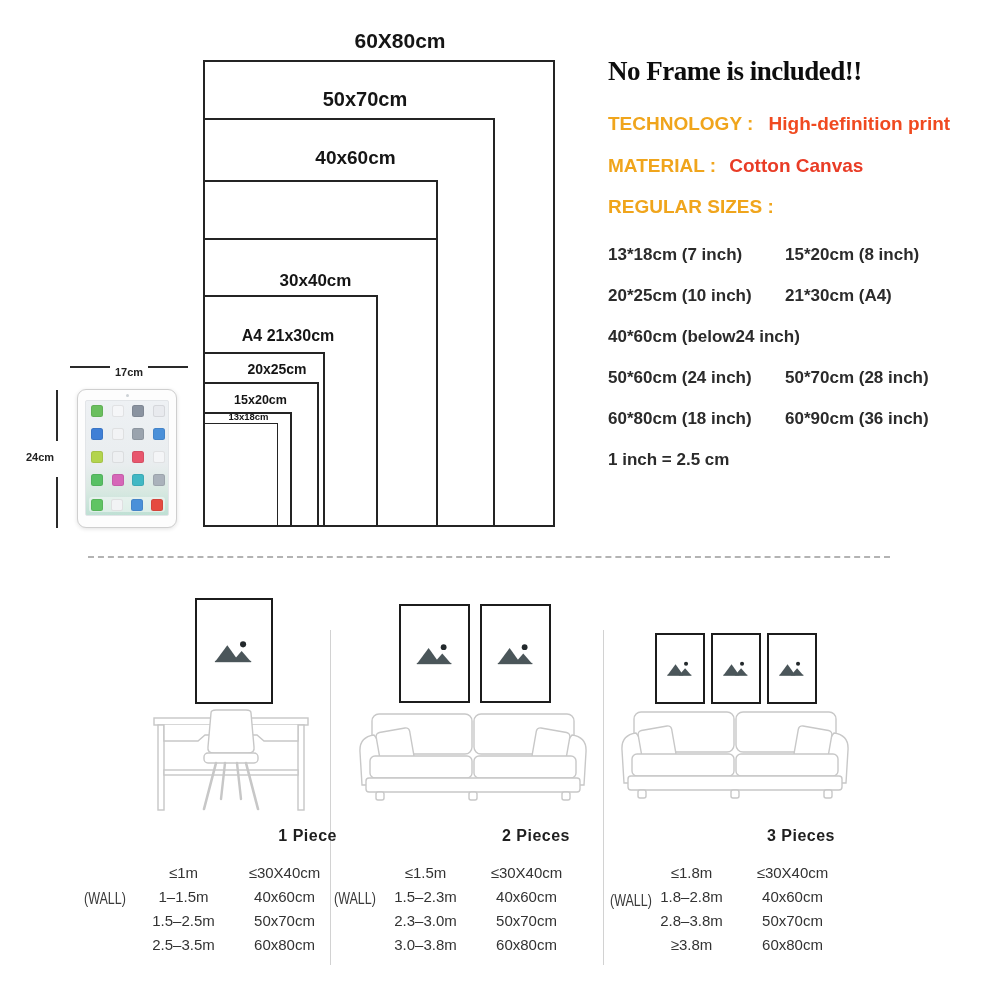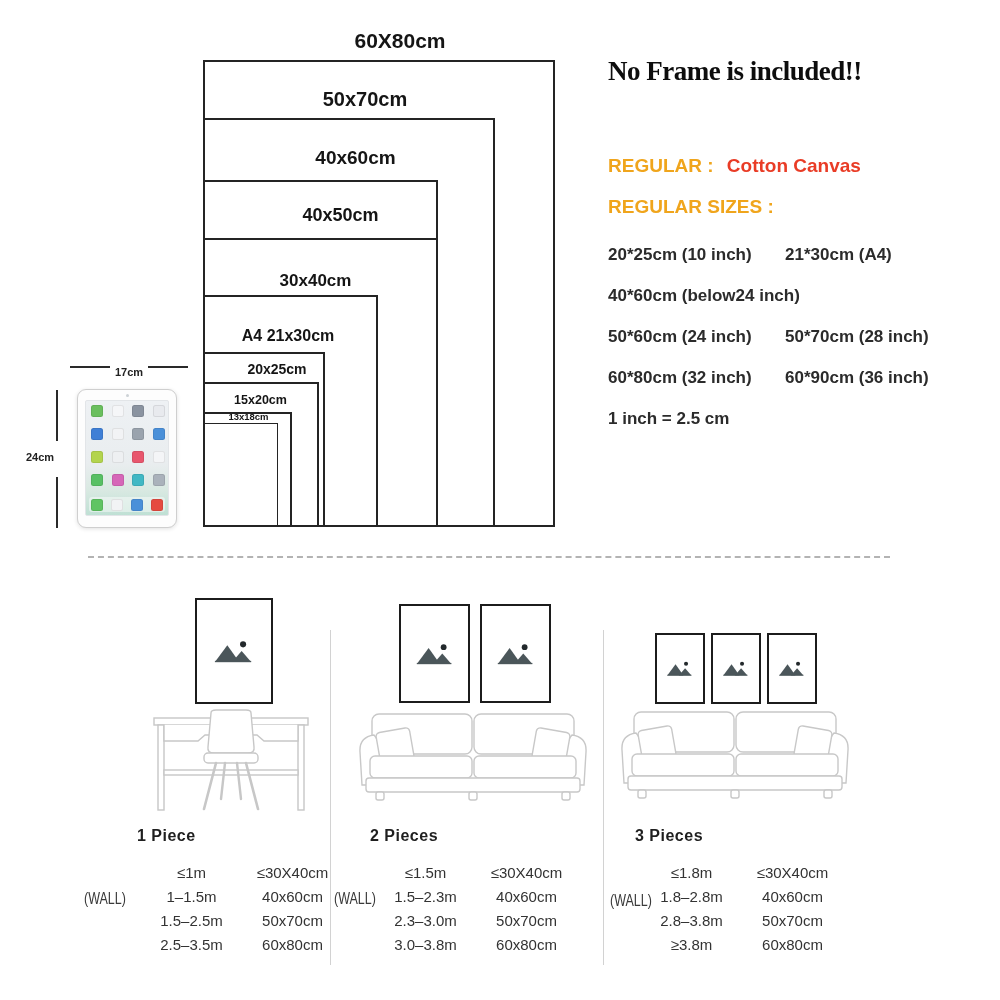--- a/index.html
+++ b/index.html
@@ -26,21 +26,21 @@
   .redval1{color:#f04a20;}
   .redval2{color:#e93c26;}
   .size-list{position:absolute;left:608px;top:243px;display:flex;flex-direction:column;gap:17px;}
   .size-row{display:flex;font-weight:bold;color:#2b2b2b;font-size:17px;height:24px;align-items:center;white-space:nowrap;}
   .size-row .c1{width:177px;}
   
   .dash-divider{position:absolute;left:88px;top:556px;width:802px;border-top:2px dashed #b3b3b3;}
   .v-divider{position:absolute;top:630px;width:1px;height:335px;background:#d2d2d2;}
   
   .art-frame{position:absolute;background:#fff;border:2.5px solid #1c1c1c;box-sizing:border-box;display:flex;align-items:center;justify-content:center;}
-  .pieces-label{position:absolute;top:827px;width:200px;text-align:left;font-size:16px;font-weight:bold;color:#1f1f1f;letter-spacing:0.5px;}
+  .pieces-label{position:absolute;top:827px;width:200px;text-align:right;font-size:16px;font-weight:bold;color:#1f1f1f;letter-spacing:0.5px;}
   .panel-table{position:absolute;top:860px;display:flex;flex-direction:column;}
   .tbl-row{display:flex;gap:6px;height:24px;align-items:center;}
   .tbl-row span{width:95px;text-align:center;font-size:15px;color:#333;white-space:nowrap;}
   .wall-lbl{position:absolute;font-size:16px;color:#3a3a3a;transform:scaleX(0.78);transform-origin:left center;white-space:nowrap;}
   .sketch-svg{position:absolute;overflow:visible;}
 </style>
 </head>
 <body>
 
 <div id="stage">
@@ -51,21 +51,20 @@
   <div class="rect-outline" style="left:203px;top:238px;width:235px;height:289px;"></div>
   <div class="rect-outline" style="left:203px;top:295px;width:175px;height:232px;"></div>
   <div class="rect-outline" style="left:203px;top:352px;width:122px;height:175px;"></div>
   <div class="rect-outline" style="left:203px;top:382px;width:116px;height:145px;"></div>
   <div class="rect-outline" style="left:203px;top:412px;width:89px;height:115px;"></div>
   <div class="rect-outline" style="left:203px;top:423px;width:75px;height:104px;border-width:1.5px;"></div>
 
   <div class="rect-label" style="left:224px;top:29px;width:352px;font-size:21px;">60X80cm</div>
   <div class="rect-label" style="left:219px;top:88px;width:292px;font-size:20px;">50x70cm</div>
   <div class="rect-label" style="left:238px;top:148px;width:235px;font-size:19px;">40x60cm</div>
-  <div class="rect-label" style="left:223px;top:206px;width:235px;font-size:18px;">40x50cm</div>
   <div class="rect-label" style="left:228px;top:272px;width:175px;font-size:17px;">30x40cm</div>
   <div class="rect-label" style="left:227px;top:327px;width:122px;font-size:16px;">A4  21x30cm</div>
   <div class="rect-label" style="left:219px;top:362px;width:116px;font-size:14px;">20x25cm</div>
   <div class="rect-label" style="left:216px;top:394px;width:89px;font-size:12.5px;">15x20cm</div>
   <div class="rect-label" style="left:211px;top:412px;width:75px;font-size:9.5px;">13x18cm</div>
 
   <div class="ipad">
     <div class="ipad-cam"></div>
     <div class="ipad-screen">
       <div class="icon-grid">
@@ -99,43 +98,51 @@
     <div class="dim-hline"></div>
     <div class="dim-label" style="margin:0 5px;">17cm</div>
     <div class="dim-hline"></div>
   </div>
   <div class="dim-vline" style="left:56px;top:390px;height:51px;"></div>
   <div class="dim-label abs" style="left:26px;top:451px;">24cm</div>
   <div class="dim-vline" style="left:56px;top:477px;height:51px;"></div>
 
   <div class="info-title">No Frame is included!!</div>
 
+  <div class="info-line" style="top:113px;">
+    <span class="goldlbl">TECHNOLOGY :</span>
+    <span class="redval1" style="margin-left:10px;">High-definition print</span>
+  </div>
   <div class="info-line" style="top:155px;">
-    <span class="goldlbl">REGULAR :</span>
+    <span class="goldlbl">MATERIAL :</span>
     <span class="redval2" style="margin-left:8px;">Cotton Canvas</span>
   </div>
   <div class="info-line" style="top:196px;">
     <span class="goldlbl">REGULAR SIZES :</span>
   </div>
 
   <div class="size-list">
     <div class="size-row">
+      <span class="c1">13*18cm (7 inch)</span>
+        <span>15*20cm (8 inch)</span>
+    </div>
+    <div class="size-row">
       <span class="c1">20*25cm (10 inch)</span>
         <span>21*30cm (A4)</span>
     </div>
     <div class="size-row">
       <span class="c1">40*60cm (below24 inch)</span>
         <span></span>
     </div>
     <div class="size-row">
       <span class="c1">50*60cm (24 inch)</span>
         <span>50*70cm (28 inch)</span>
     </div>
     <div class="size-row">
-      <span class="c1">60*80cm (32 inch)</span>
+      <span class="c1">60*80cm (18 inch)</span>
         <span>60*90cm (36 inch)</span>
     </div>
     <div class="size-row">
       <span class="c1">1 inch = 2.5 cm</span>
         <span></span>
     </div>
   </div>
 
   <div class="dash-divider"></div>
   <div class="v-divider" style="left:330px;"></div>
@@ -159,21 +166,21 @@
     <path d="M59 3 Q59 0 64 0 L94 0 Q99 0 99 3 L102 37 Q103 43 96 43 L62 43 Q55 43 56 37 Z" fill="#fff"></path>
     <rect x="52" y="43" width="54" height="10" rx="4" fill="#fff"></rect>
     <line x1="64" y1="53" x2="52" y2="99" stroke-width="2.6" stroke-linecap="round"></line>
     <line x1="94" y1="53" x2="106" y2="99" stroke-width="2.6" stroke-linecap="round"></line>
     <line x1="73" y1="53" x2="69" y2="89" stroke-width="2.4" stroke-linecap="round"></line>
     <line x1="85" y1="53" x2="89" y2="89" stroke-width="2.4" stroke-linecap="round"></line>
   </svg>
 
   <div class="pieces-label" style="left:137px;">1 Piece</div>
   <div class="wall-lbl" style="left:84px;top:890px;">(WALL)</div>
-  <div class="panel-table" style="left:144px;align-items:flex-end;">
+  <div class="panel-table" style="left:136px;align-items:flex-end;">
     <div class="tbl-row">
         <span>≤1m</span>
         <span>≤30X40cm</span>
       </div>
     <div class="tbl-row">
         <span>1–1.5m</span>
         <span>40x60cm</span>
       </div>
     <div class="tbl-row">
         <span>1.5–2.5m</span>

